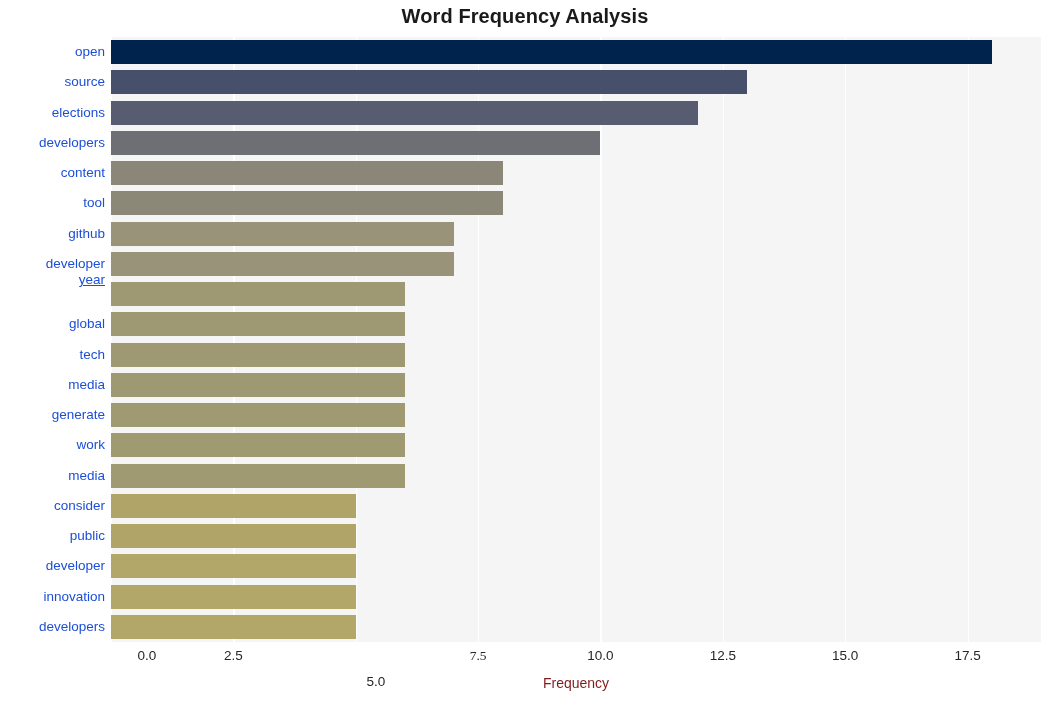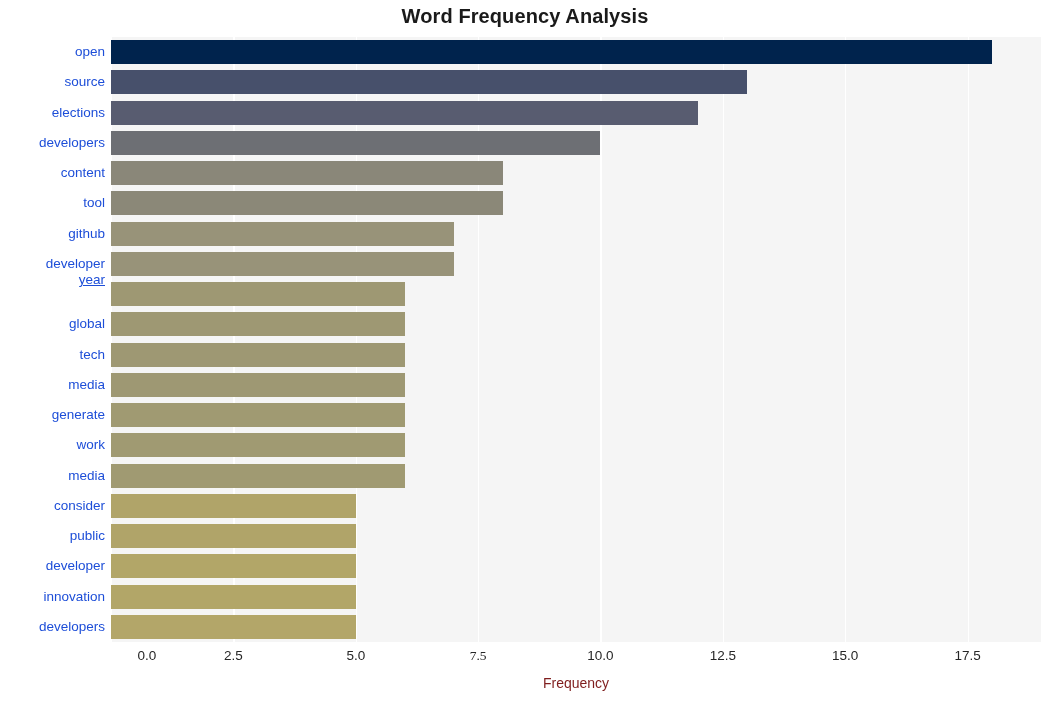--- a/index.html
+++ b/index.html
@@ -196,21 +196,21 @@
       <div class="y-label" style="top: 461.875px;">consider</div>
       <div class="y-label" style="top: 492.125px;">public</div>
       <div class="y-label" style="top: 522.375px;">developer</div>
       <div class="y-label" style="top: 552.625px;">innovation</div>
       <div class="y-label" style="top: 582.875px;">developers</div>
     </div>
 
   <div id="x-labels">
       <div class="x-label" style="left: 111px; margin-left: 36px;">0.0</div>
       <div class="x-label" style="left: 233.368px;">2.5</div>
-      <div class="x-label" style="left: 356px;">5.0</div>
+      <div class="x-label" style="left: 376px; margin-top: 26px;">5.0</div>
       <div class="x-label" style="left: 478.105px; font-family: Liberation Serif, serif;">7.5</div>
       <div class="x-label" style="left: 600.474px;">10.0</div>
       <div class="x-label" style="left: 722.842px;">12.5</div>
       <div class="x-label" style="left: 845.211px;">15.0</div>
       <div class="x-label" style="left: 967.579px;">17.5</div>
     </div>
 
   <div id="x-axis-title">Frequency</div>
 
 </div>

